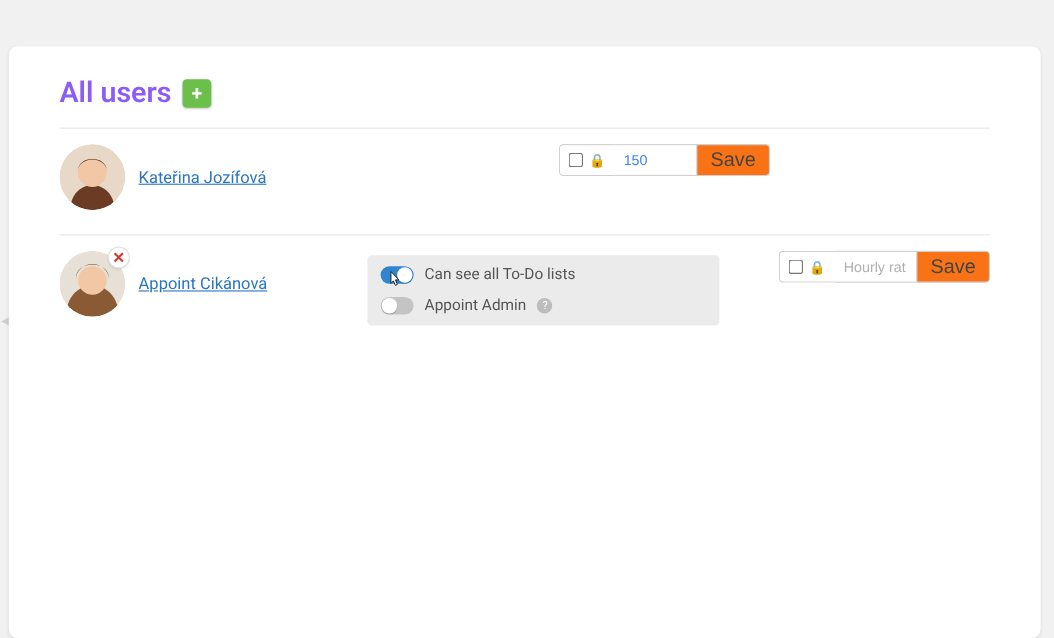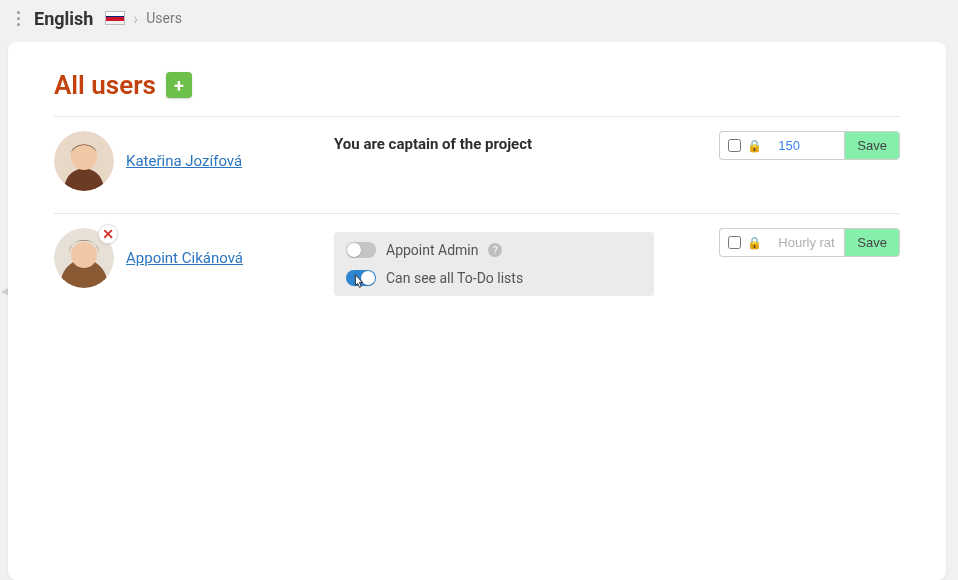--- a/index.html
+++ b/index.html
@@ -11,21 +11,21 @@
   .brand { font-size:18px; font-weight:700; color:#333; }
   .flag { display:inline-block; width:20px; height:14px; vertical-align:middle; margin-left:4px; border:1px solid #bbb; position:relative; background:
     linear-gradient(#fff,#fff) 0 0/100% 33.33% no-repeat,
     linear-gradient(#cf142b,#cf142b) 0 66.66%/100% 33.34% no-repeat,
     linear-gradient(#00247d,#00247d) 0 33.33%/100% 33.33% no-repeat;
   }
   .crumb-sep { color:#b7b7b7; }
   .crumb { color:#7a7a7a; font-size:14px; }
   .card { position:absolute; left:8px; top:42px; right:12px; bottom:0; background:#fff; border-radius:8px; box-shadow:0 1px 3px rgba(0,0,0,0.08); padding:28px 46px 20px 46px; overflow:auto; }
   .header-row { display:flex; align-items:center; gap:10px; margin-bottom:16px; }
-  .title { font-size:26px; font-weight:600; color:#c2410c; }
+  .title { font-size:26px; font-weight:600; color:#8b5cf6; }
   .add-btn { width:26px; height:26px; border-radius:4px; background:#6cbf4a; color:#fff; display:flex; align-items:center; justify-content:center; font-size:18px; font-weight:700; cursor:pointer; box-shadow:0 1px 2px rgba(0,0,0,0.2); }
   .user-row { display:grid; grid-template-columns: 280px 1fr 200px; gap:0; align-items:start; padding:14px 0 22px 0; border-top:1px solid #e6e6e6; }
   .user-row:first-of-type { border-top:1px solid #e6e6e6; }
   .user-cell { display:flex; align-items:center; gap:12px; position:relative; }
   .avatar { width:60px; height:60px; border-radius:50%; overflow:hidden; display:flex; align-items:center; justify-content:center; }
   .avatar svg { width:100%; height:100%; display:block; }
   .user-link { color:#2a75c0; text-decoration:underline; font-size:15px; }
   .remove-badge { position:absolute; left:44px; top:-4px; width:20px; height:20px; border-radius:50%; background:#fff; border:1px solid #e0e0e0; color:#d63a2e; font-weight:700; display:flex; align-items:center; justify-content:center; font-size:14px; box-shadow:0 1px 2px rgba(0,0,0,0.1); cursor:pointer;}
   .mid-cell { padding-top:4px; }
   .captain-text { font-weight:700; color:#2e2e2e; font-size:15px; }
@@ -37,38 +37,27 @@
   .toggle.on .knob { left:auto; right:1px; }
   .cursor-overlay { position:absolute; width:18px; height:18px; pointer-events:none; }
   .help-dot { width:14px; height:14px; border-radius:50%; background:#bdbdbd; color:#fff; font-size:10px; display:inline-flex; align-items:center; justify-content:center; }
   .rate-cell { display:flex; align-items:center; justify-content:flex-end; }
   .rate-group { display:flex; align-items:stretch; }
   .lock-box { display:flex; align-items:center; gap:6px; border:1px solid #cfcfcf; border-right:none; padding:4px 8px; border-radius:4px 0 0 4px; background:#fff; }
   .lock-box input[type=checkbox]{ width:13px; height:13px; margin:0; cursor:pointer;}
   .lock-icon { color:#9a9a9a; font-size:12px; }
   .rate-input { width:74px; border:1px solid #cfcfcf; border-left:none; border-right:none; padding:6px 8px; font-size:13px; color:#3b82f6; outline:none; }
   .rate-input::placeholder { color:#b0b0b0; }
-  .save-btn { border:1px solid #cfcfcf; background:#86efac; padding:0 12px; border-radius:0 4px 4px 0; font-size:13px; color:#444; cursor:pointer; }
+  .save-btn { border:1px solid #cfcfcf; background:#f97316; padding:0 12px; border-radius:0 4px 4px 0; font-size:18px; color:#444; cursor:pointer; }
   .side-handle { position:absolute; left:0; top:50%; transform:translateY(-50%); width:10px; height:22px; display:flex; align-items:center; justify-content:center; color:#cfcfcf; }
 </style>
 </head>
 <body>
 <div class="app">
 
-<div class="topbar">
-  <div class="kebab">
-        <span></span>
-        <span></span>
-        <span></span>
-      </div>
-  <span class="brand">English</span>
-  <span class="flag"></span>
-  <span class="crumb-sep">›</span>
-  <span class="crumb">Users</span>
-</div>
 
 <div class="side-handle">◂</div>
 
 <div class="card">
   <div class="header-row">
     <span class="title">All users</span>
     <div class="add-btn">
       <span>+</span>
     </div>
   </div>
@@ -84,23 +73,20 @@
               </defs>
           <g clip-path="url(#c1)">
             <rect width="60" height="60" fill="#e8d8c8"></rect>
             <path d="M10 60 C10 30 50 30 50 60 Z" fill="#6b3b24"></path>
             <circle cx="30" cy="26" r="13" fill="#f1c7a5"></circle>
             <path d="M17 24 C17 10 43 10 43 24 C43 18 36 14 30 14 C24 14 17 18 17 24 Z" fill="#4a2a18"></path>
           </g>
         </svg>
       </div>
       <a href="#" class="user-link">Kateřina Jozífová</a>
-    </div>
-    <div class="mid-cell">
-      <div class="captain-text">You are captain of the project</div>
     </div>
     <div class="rate-cell">
       <div class="rate-group">
         <div class="lock-box">
           <input type="checkbox" style="">
           <span class="lock-icon">🔒</span>
         </div>
         <input class="rate-input" value="150" style="">
         <button class="save-btn">Save</button>
       </div>
@@ -124,35 +110,35 @@
           </g>
         </svg>
       </div>
       <div class="remove-badge">
             <span>✕</span>
           </div>
       <a href="#" class="user-link">Appoint Cikánová</a>
     </div>
     <div class="mid-cell">
       <div class="perm-box">
-        <div class="perm-row">
-          <div class="toggle">
-                <div class="knob"></div>
-              </div>
-          <span>Appoint Admin</span>
-          <span class="help-dot">?</span>
-        </div>
         <div class="perm-row" style="position:relative;">
           <div class="toggle on">
                 <div class="knob"></div>
               </div>
           <span>Can see all To-Do lists</span>
           <svg class="cursor-overlay" style="left:4px; top:3px;" viewBox="0 0 20 20">
             <path d="M6 2 L6 14 L8.5 11.5 L10.5 16 L12.5 15 L10.5 10.5 L14 10.5 Z" fill="#fff" stroke="#222" stroke-width="1"></path>
           </svg>
+        </div>
+        <div class="perm-row">
+          <div class="toggle">
+                <div class="knob"></div>
+              </div>
+          <span>Appoint Admin</span>
+          <span class="help-dot">?</span>
         </div>
       </div>
     </div>
     <div class="rate-cell">
       <div class="rate-group">
         <div class="lock-box">
           <input type="checkbox" style="">
           <span class="lock-icon">🔒</span>
         </div>
         <input class="rate-input" placeholder="Hourly rat" style="">

